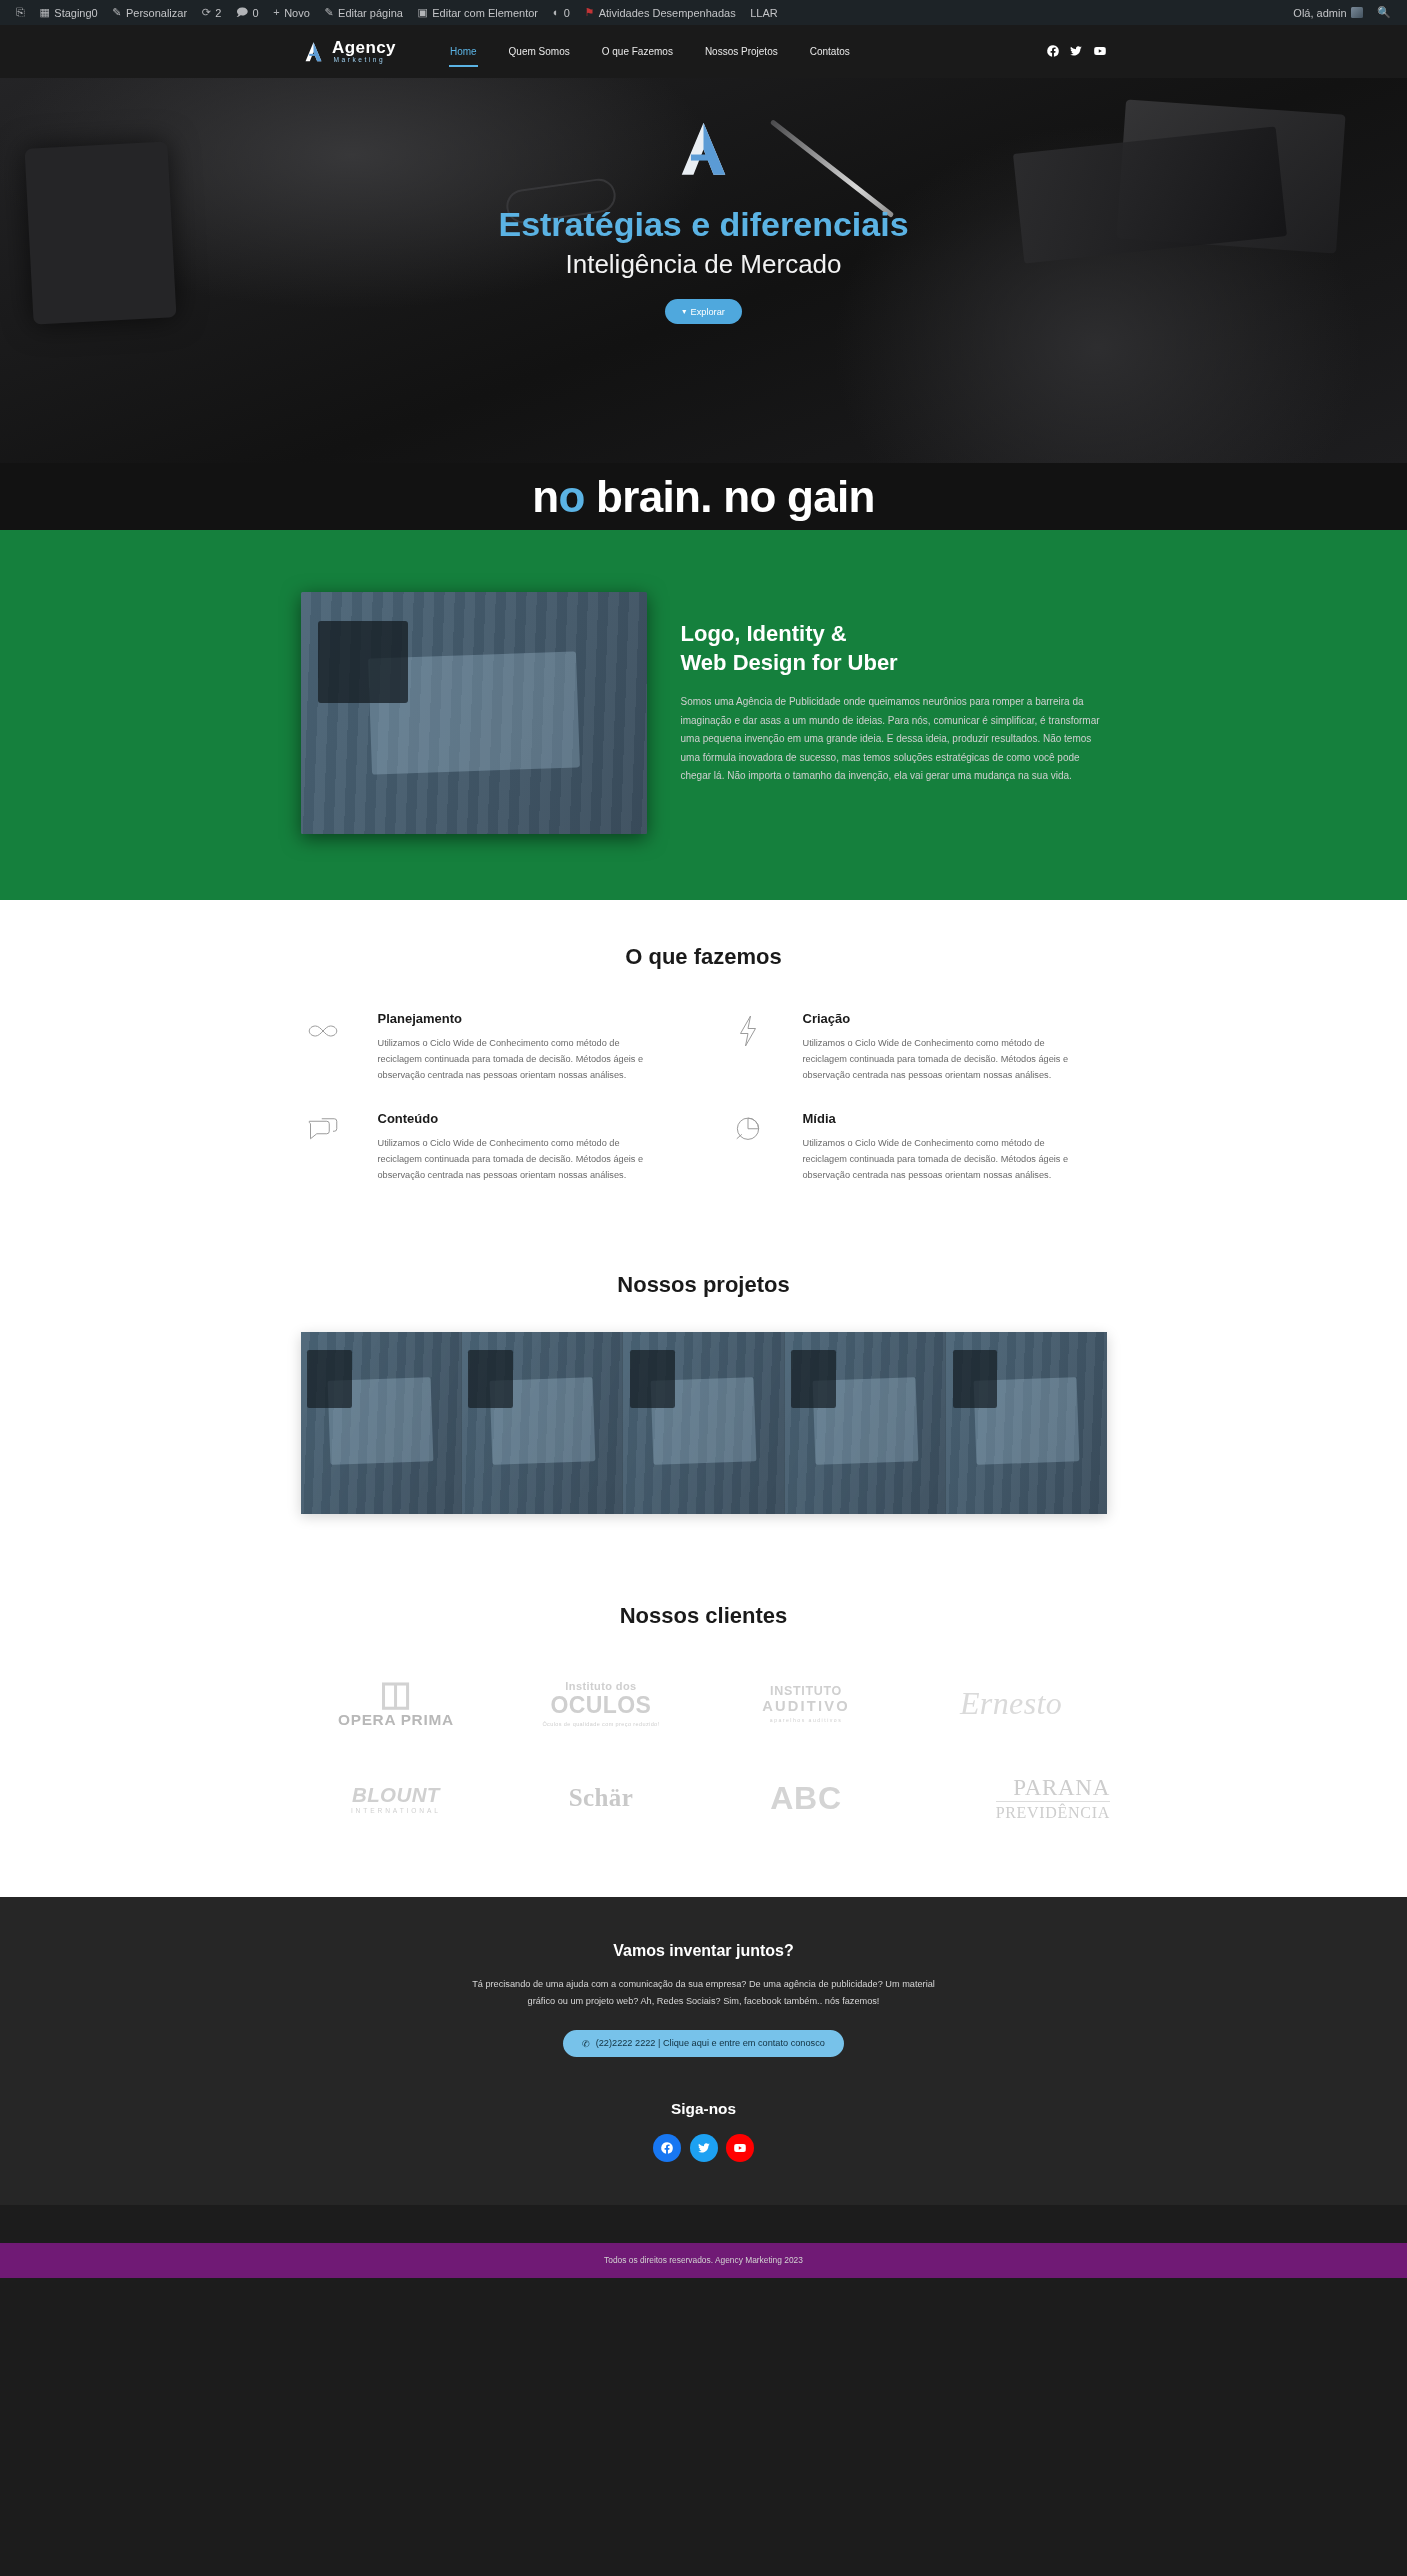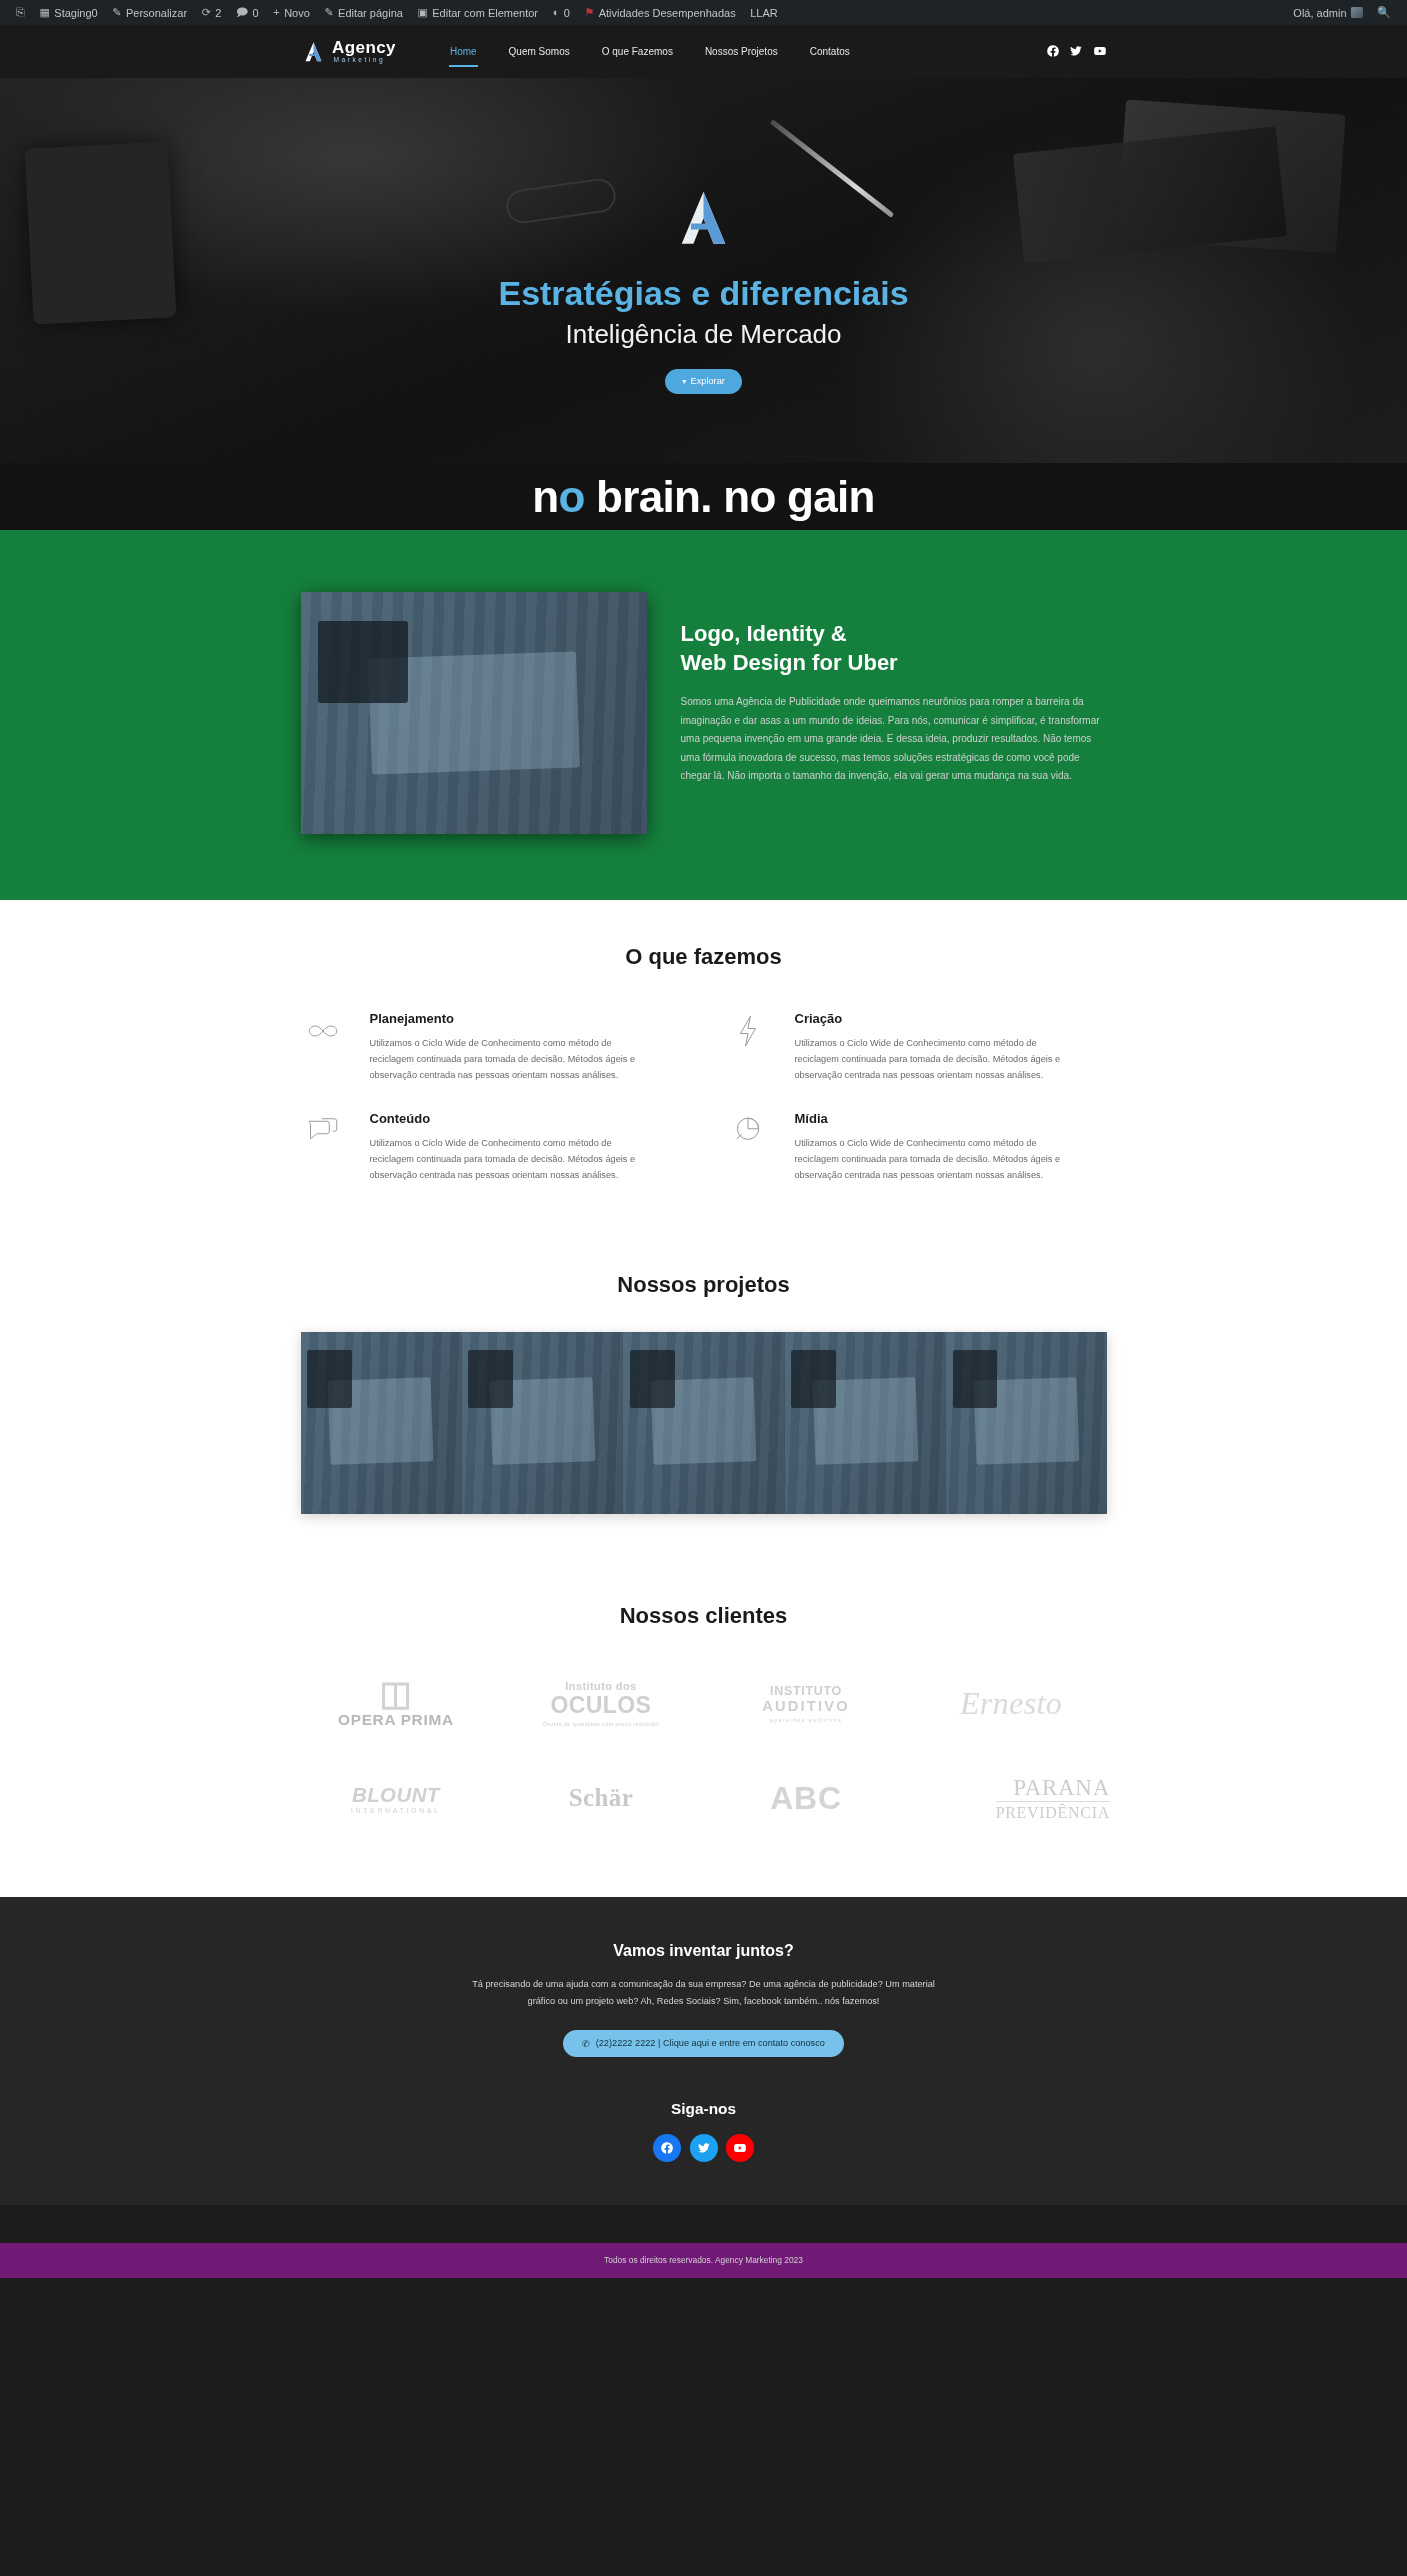--- a/index.html
+++ b/index.html
@@ -80,21 +80,21 @@
   }
   .social-header { margin-left: auto; display: flex; gap: 9.5px; align-items: center; }
   .soc-ic { width: 14px; height: 14px; fill: #fff; }
 
   
   .hero {
     height: 385px;
     position: relative;
     overflow: hidden;
     background: #171717;
-    display: flex; align-items: center; justify-content: center;
+    display: flex; align-items: flex-start; justify-content: center;
   }
   .hero-bg {
     position: absolute; inset: 0;
     background:
       radial-gradient(ellipse 513px 220px at 25% 20%, rgba(60,60,62,.85), transparent 70%),
       radial-gradient(ellipse 366px 308px at 78% 70%, rgba(48,48,50,.9), transparent 72%),
       linear-gradient(160deg, #242426 0%, #121212 55%, #1d1d1f 100%);
   }
   .hero-bg::before{
     content:""; position:absolute; left:29px; top:67px; width:143px; height:176px;
@@ -181,21 +181,21 @@
 
   
   .services { background: #ffffff; padding: 44px 0 51px; }
   .sec-title {
     text-align: center; font-size: 22px; font-weight: 700; color: #1a1a1a;
   }
   .services-grid {
     width: 806px; margin: 38px auto 0;
     display: grid; grid-template-columns: 1fr 1fr; gap: 25px 44px;
   }
-  .svc { display: flex; gap: 24px; }
+  .svc { display: flex; gap: 32px; }
   .svc-ic {
     width: 45px; height: 45px; flex: none; display: flex;
     align-items: center; justify-content: center;
   }
   .svc-ic svg { width: 40px; height: 40px; stroke: #9b9b9b; fill: none; stroke-width: 1.6; }
   .svc-title { font-size: 13px; font-weight: 700; color: #1a1a1a; margin-top: 2.9px; }
   .svc-text { font-size: 9.2px; color: #6a6a6a; line-height: 1.75; margin-top: 8.8px; max-width: 282px; }
 
   
   .projects { background: #ffffff; padding: 38px 0 51px; }

